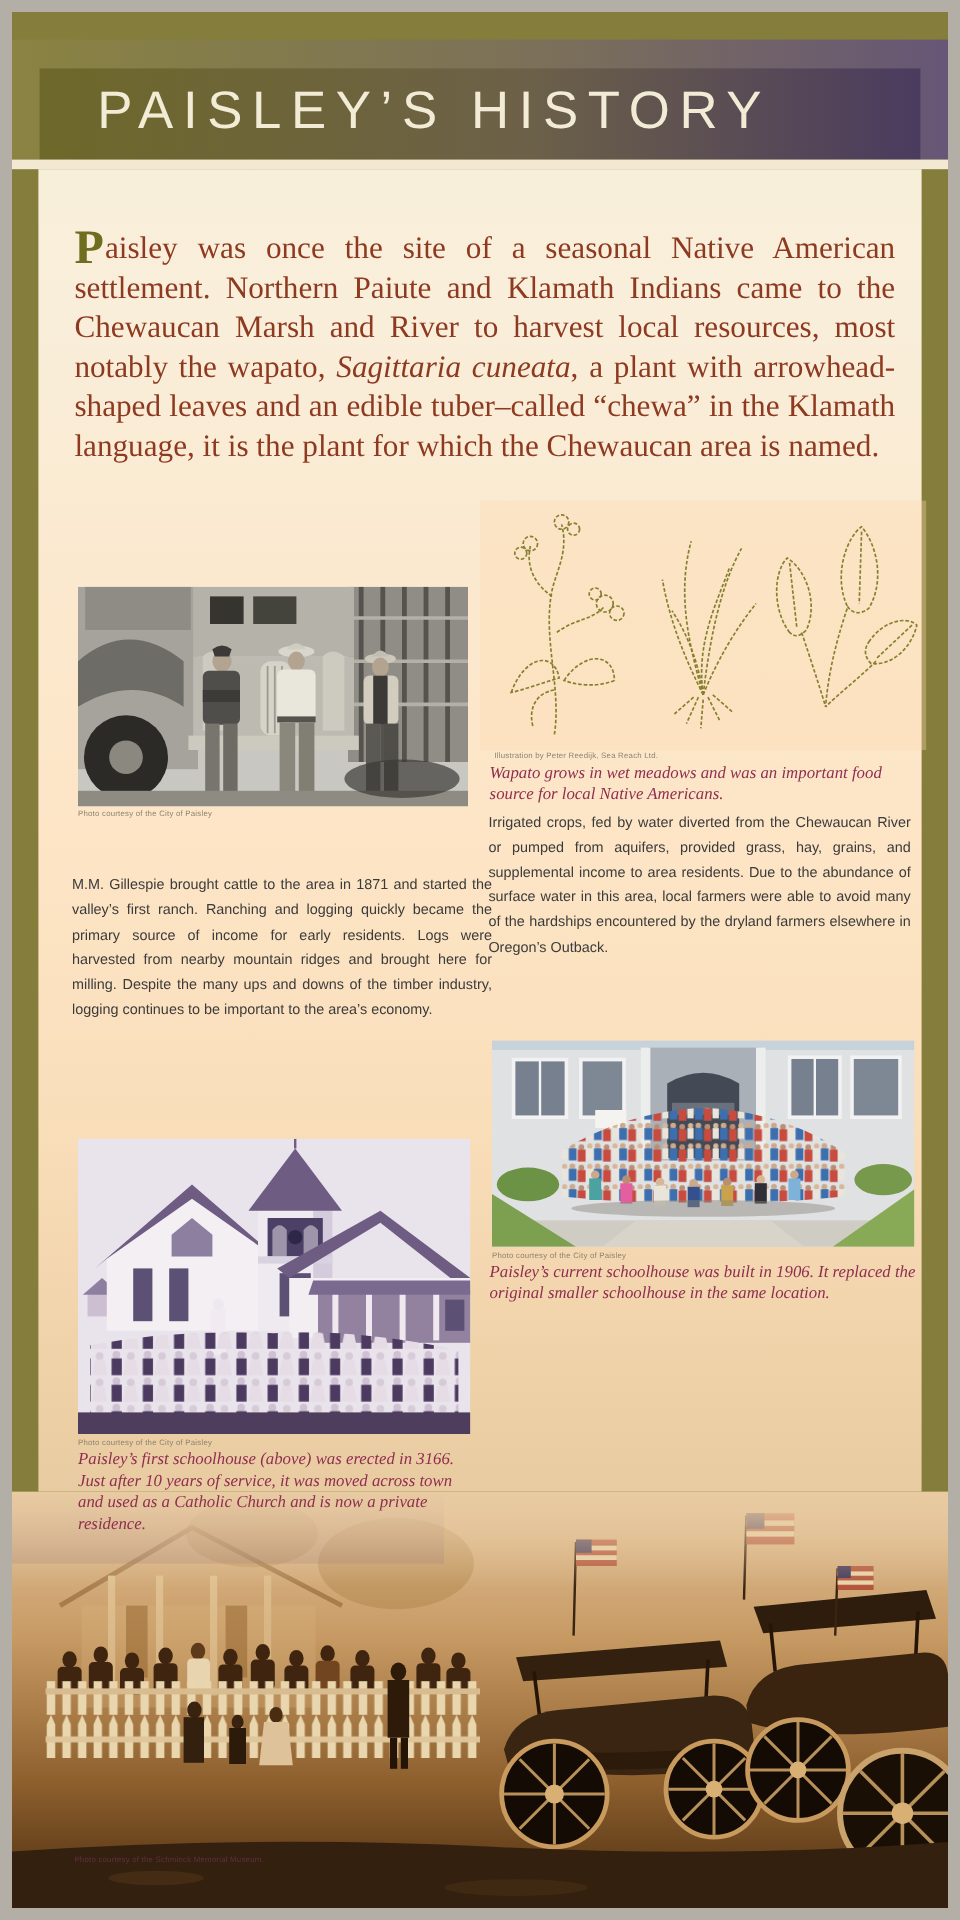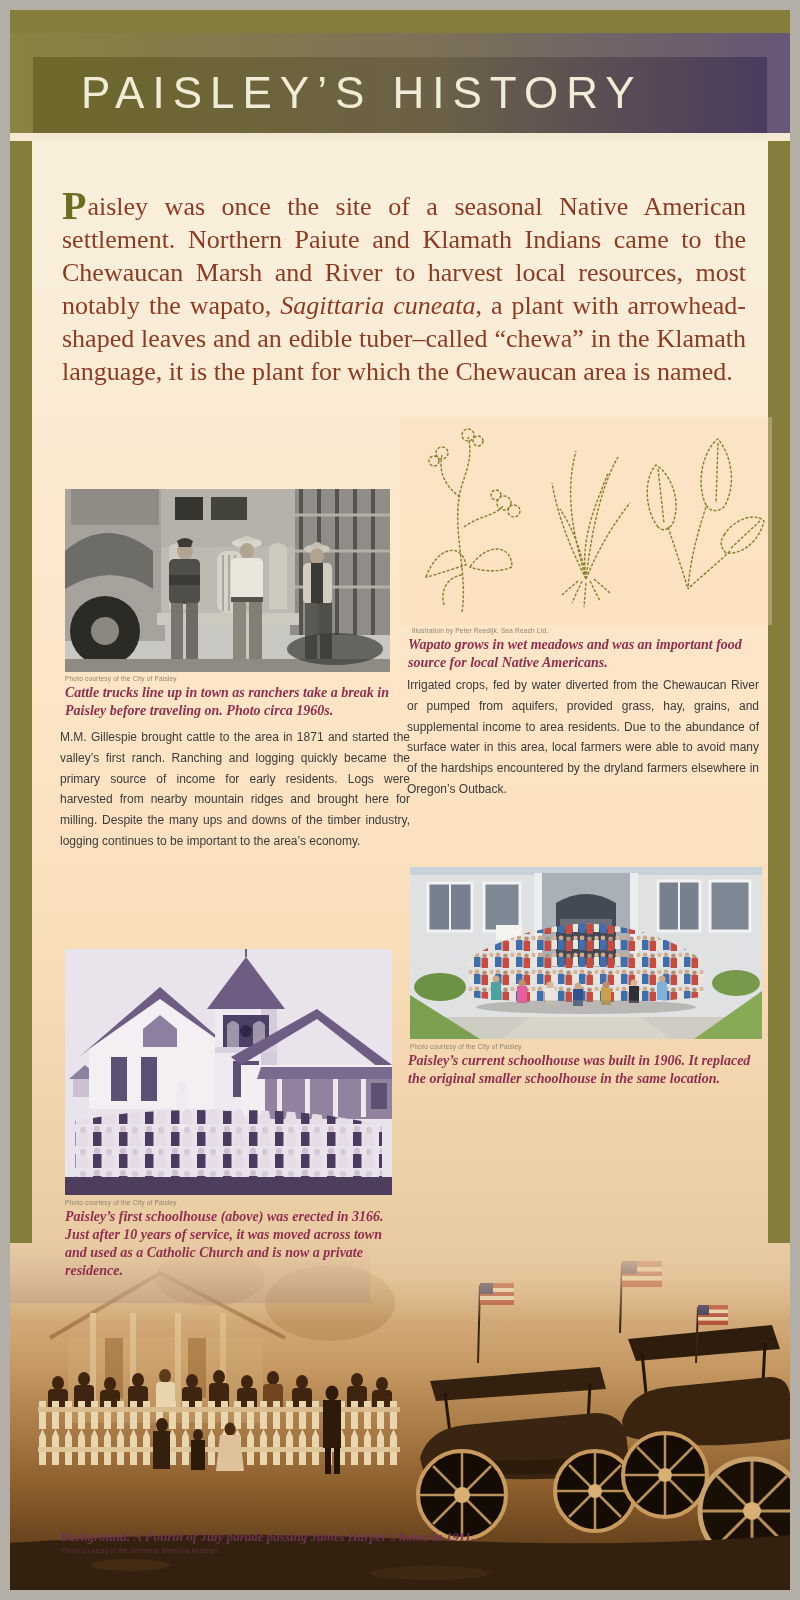--- a/index.html
+++ b/index.html
@@ -11,21 +11,21 @@
   .cream-strip{position:absolute;left:0;right:0;top:123px;height:8px;background:#f3e9d2;}
   .content{position:absolute;left:22px;right:22px;top:131px;height:1102px;z-index:2;
     background:linear-gradient(180deg,#f8efdb 0%,#f9eeda 12%,#fbe9cf 30%,#fde5c6 50%,#f9deba 72%,#f0d2a9 90%,#e9cba2 100%);}
   .content *{position:absolute;}
   .intro{left:30px;top:22px;width:684px;font-family:"Liberation Serif",serif;font-size:26px;line-height:33px;color:#8e3a21;text-align:justify;}
   .intro span{position:static;}
   .dropcap{font-size:40px;font-weight:bold;color:#6d6e1f;vertical-align:-4px;letter-spacing:1px;}
   .species{font-style:italic;}
   .photo{display:block;}
   .credit{font-size:6.5px;letter-spacing:.2px;color:#8d8371;white-space:nowrap;}
-  .caption{font-family:"Liberation Serif",serif;font-style:italic;font-weight:700;font-size:14px;line-height:18px;color:#8f2e4f;}
+  .caption{font-family:"Liberation Serif",serif;font-style:italic;font-weight:400;font-size:14px;line-height:18px;color:#8f2e4f;}
   .bodytext{font-size:12px;line-height:20.8px;color:#3b3b3b;text-align:justify;}
   .parade{position:absolute;left:0;right:0;top:1233px;bottom:0;z-index:1;}
   .parade svg{position:absolute;inset:0;width:100%;height:100%;}
   .parade .caption{position:absolute;left:50px;top:286px;font-size:13px;color:#6e3350;width:560px;line-height:16px;}
   .parade .credit{position:absolute;left:52px;top:304px;color:#6e3350;opacity:.8;}
   svg{display:block;}
 </style>
 </head>
 <body>
 
@@ -182,21 +182,20 @@
         <rect x="688" y="66.5" width="30" height="3.6" fill="#e8d5ac"></rect>
         <rect x="688" y="74" width="30" height="3.6" fill="#e8d5ac"></rect>
         <rect x="688" y="62" width="11" height="10" fill="#41395c"></rect>
       </g>
 
       <path d="M0,300 Q200,286 400,296 Q600,306 780,292 L780,347 L0,347 Z" fill="#33200e"></path>
       <ellipse cx="120" cy="322" rx="40" ry="6" fill="#55361a" opacity=".5"></ellipse>
       <ellipse cx="420" cy="330" rx="60" ry="7" fill="#55361a" opacity=".4"></ellipse>
       <rect width="780" height="80" fill="url(#fadeTop)"></rect>
     </svg>
-    <div class="caption">Background: A Fourth of July parade passing James Harper’s home in 1911.</div>
     <div class="credit">Photo courtesy of the Schminck Memorial Museum.</div>
   </div>
 
   <div class="content">
 
     <p class="intro"><span class="dropcap">P</span><span>aisley was once the site of a seasonal Native American settlement. Northern Paiute and Klamath Indians came to the Chewaucan Marsh and River to harvest local resources, most notably the wapato, </span><span class="species">Sagittaria cuneata</span><span>, a plant with arrowhead-shaped leaves and an edible tuber–called “chewa” in the Klamath language, it is the plant for which the Chewaucan area is named.</span></p>
 
     <svg class="photo" style="left:33px;top:348px;" width="325" height="183" viewBox="0 0 325 183">
       <rect width="325" height="183" fill="#c9c7c1"></rect>
       <rect x="225" y="0" width="100" height="146" fill="#8f8d86"></rect>
@@ -249,21 +248,20 @@
         <ellipse cx="252" cy="67" rx="7" ry="8" fill="#b3a492"></ellipse>
         <rect x="238" y="74" width="29" height="41" rx="5" fill="#d2cdbf"></rect>
         <rect x="246" y="74" width="12" height="41" fill="#3b3a36"></rect>
         <rect x="240" y="114" width="12" height="62" fill="#5b5954"></rect>
         <rect x="255" y="114" width="12" height="62" fill="#504e49"></rect>
       </g>
       <rect x="0" y="170" width="325" height="13" fill="#8e8b82"></rect>
       <ellipse cx="270" cy="160" rx="48" ry="16" fill="#3c3a36" opacity=".7"></ellipse>
     </svg>
     <div class="credit" style="left:33px;top:534px;">Photo courtesy of the City of Paisley</div>
-    <div class="caption" style="left:33px;top:543px;width:334px;">Cattle trucks line up in town as ranchers take a break in Paisley before traveling on. Photo circa 1960s.</div>
 
     <p class="bodytext" style="left:28px;top:586px;width:350px;margin:0;">M.M. Gillespie brought cattle to the area in 1871 and started the valley’s first ranch. Ranching and logging quickly became the primary source of income for early residents. Logs were harvested from nearby mountain ridges and brought here for milling. Despite the many ups and downs of the timber industry, logging continues to be important to the area’s economy.</p>
 
     <svg class="photo" style="left:33px;top:808px;" width="327" height="246" viewBox="0 0 327 246">
       <rect width="327" height="246" fill="#e9e3ec"></rect>
       <rect x="8" y="128" width="24" height="20" fill="#cdbfd2"></rect>
       <polygon points="4,130 20,116 36,130" fill="#8d7fa0"></polygon>
       <polygon points="24,100 95,50 166,100 166,160 24,160" fill="#f3eff3"></polygon>
       <polygon points="14,108 95,38 176,108 166,100 95,50 24,100" fill="#6e5c82"></polygon>
       <path d="M78,80 L95,66 L112,80 L112,98 L78,98 Z" fill="#8d7fa0"></path>

